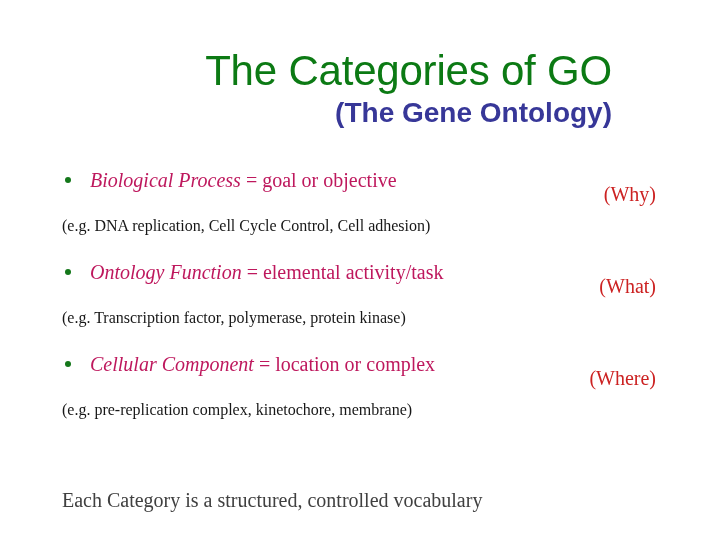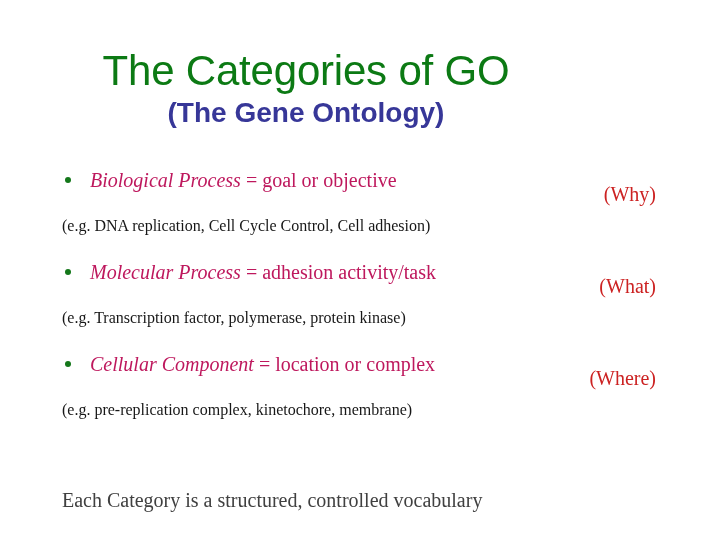--- a/index.html
+++ b/index.html
@@ -17,21 +17,21 @@
     font-family: "Liberation Serif", "DejaVu Serif", serif;
     -webkit-font-smoothing: antialiased;
   }
 
   
   .title-block {
     position: absolute;
     left: 0;
     top: 48px;
     width: 612px;
-    text-align: center;
+    text-align: right;
   }
   .slide-title {
     font-family: "Liberation Sans", "DejaVu Sans", sans-serif;
     font-size: 42px;
     line-height: 46px;
     font-weight: 400;
     color: #0c7a14;
     letter-spacing: -0.2px;
     white-space: nowrap;
   }
@@ -134,21 +134,21 @@
       </div>
     </div>
 
     <div class="row">
       <div class="example-row">(e.g. DNA replication, Cell Cycle Control, Cell adhesion)</div>
     </div>
 
     <div class="row">
       <div class="bullet-row">
         <span class="bullet-dot"></span>
-        <span class="bullet-text"><span class="cat-name">Molecular Process</span><span class="cat-def"> = </span><span class="cat-def">adhesion activity/task</span></span>
+        <span class="bullet-text"><span class="cat-name">Ontology Function</span><span class="cat-def"> = </span><span class="cat-def">elemental activity/task</span></span>
         <span class="annot">(What)</span>
       </div>
     </div>
 
     <div class="row">
       <div class="example-row">(e.g. Transcription factor, polymerase, protein kinase)</div>
     </div>
 
     <div class="row">
       <div class="bullet-row">

